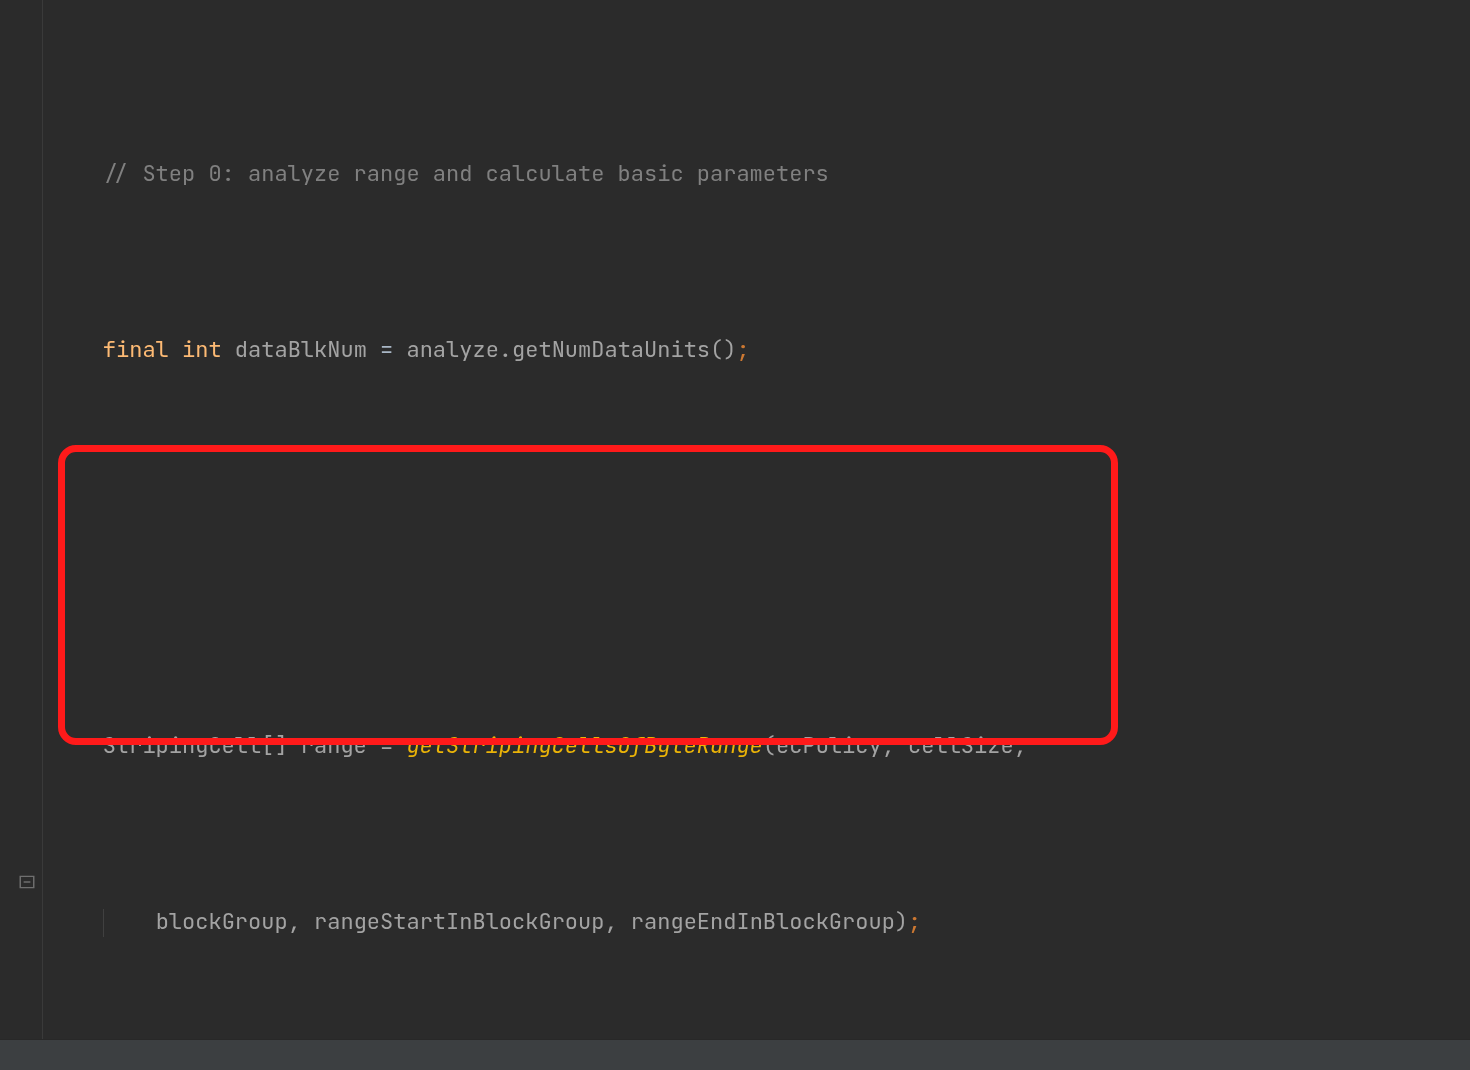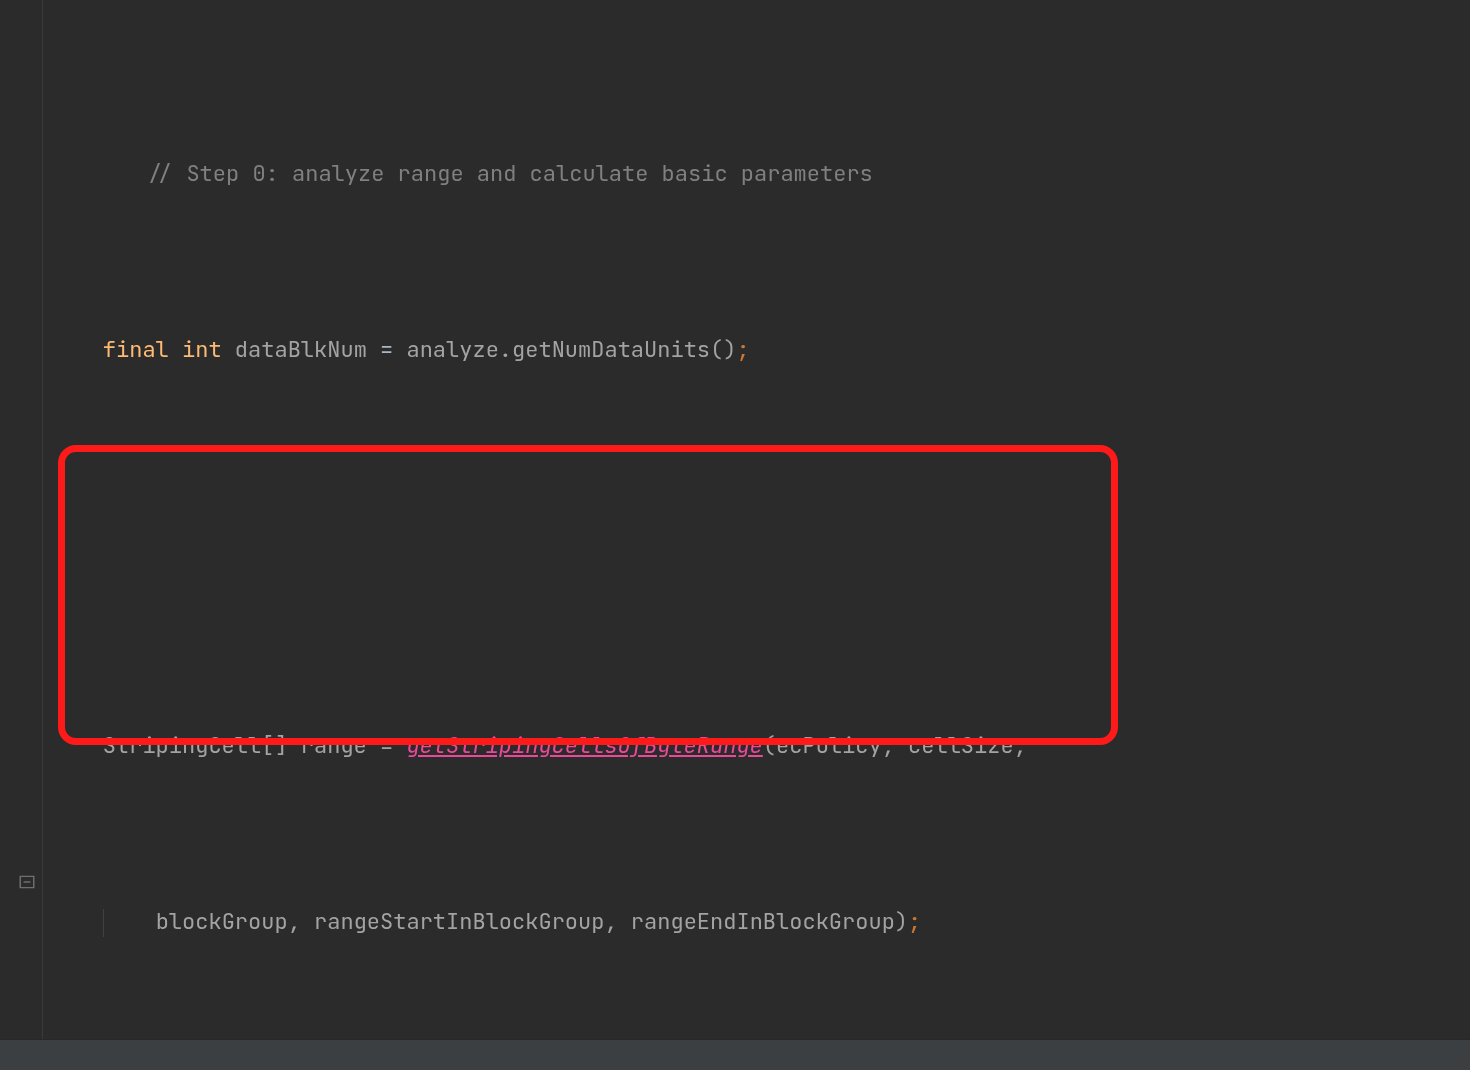--- a/index.html
+++ b/index.html
@@ -42,24 +42,24 @@
   }
   .line { height: 44px; }
   .indent-guide {
     display: inline-block;
     width: 1px;
     height: 28px;
     vertical-align: middle;
     background: #404040;
     margin-right: -1px;
   }
-  .c-comment  { color: #808080; margin-left: 44px; }
+  .c-comment  { color: #808080; }
   .c-keyword  { color: #fdba74; }
   .c-ident    { color: #a3a3a3; }
-  .c-method-i { color: #ec4899; font-style: italic; text-decoration: underline; }
+  .c-method-i { color: #eab308; font-style: italic; }
   .c-punct    { color: #a9b7c6; }
   .c-semi     { color: #cc7832; }
   .highlight-box {
     position: absolute;
     border: 7px solid #ff1a1a;
     border-radius: 18px;
     pointer-events: none;
     box-sizing: border-box;
   }
   .bottom-bar {

